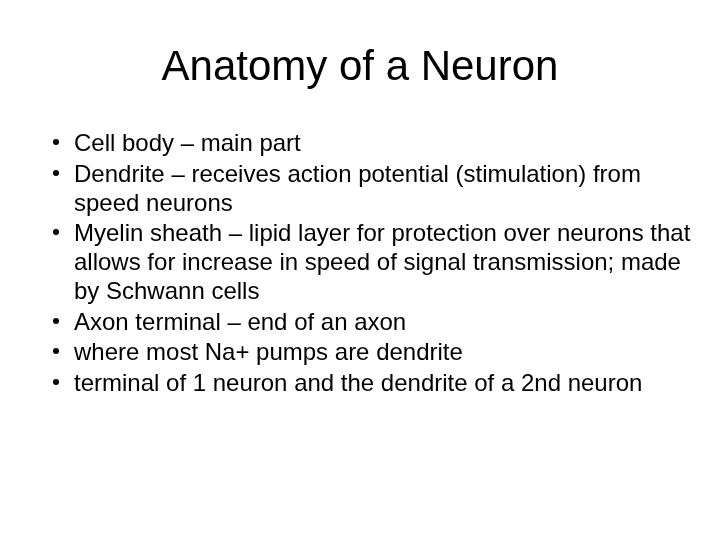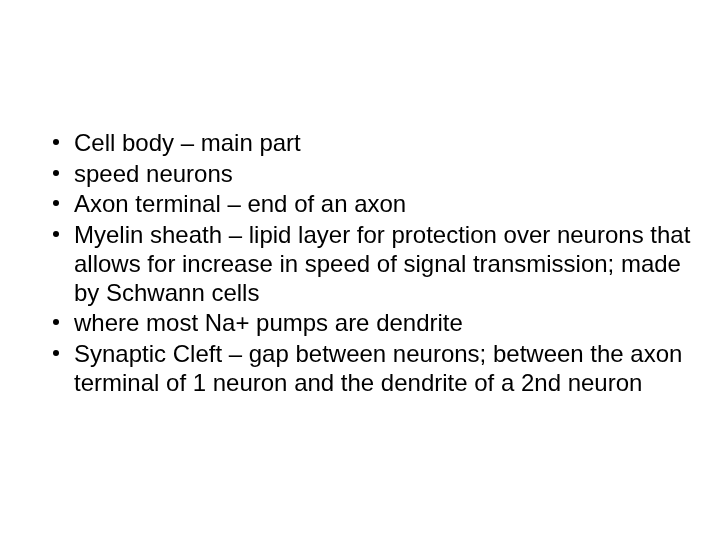--- a/index.html
+++ b/index.html
@@ -59,63 +59,64 @@
   }
   .bullet-line {
     white-space: nowrap;
   }
 </style>
 </head>
 <body>
 
 <div class="slide">
 
+  <div class="slide-title">Anatomy of a Neuron</div>
 
   <div class="bullet-list">
 
     <div class="bullet-item">
       <span class="bullet-dot"></span>
       <div class="bullet-text">
         <div class="bullet-line">Cell body – main part</div>
       </div>
     </div>
 
     <div class="bullet-item">
       <span class="bullet-dot"></span>
       <div class="bullet-text">
+        <div class="bullet-line">Dendrite – receives action potential (stimulation) from</div>
         <div class="bullet-line">speed neurons</div>
       </div>
     </div>
 
-
-    <div class="bullet-item">
-      <span class="bullet-dot"></span>
-      <div class="bullet-text">
-        <div class="bullet-line">Axon terminal – end of an axon</div>
-      </div>
-    </div>
 
     <div class="bullet-item">
       <span class="bullet-dot"></span>
       <div class="bullet-text">
         <div class="bullet-line">Myelin sheath – lipid layer for protection over neurons that</div>
         <div class="bullet-line">allows for increase in speed of signal transmission; made</div>
         <div class="bullet-line">by Schwann cells</div>
       </div>
     </div>
 
     <div class="bullet-item">
       <span class="bullet-dot"></span>
       <div class="bullet-text">
+        <div class="bullet-line">Axon terminal – end of an axon</div>
+      </div>
+    </div>
+
+    <div class="bullet-item">
+      <span class="bullet-dot"></span>
+      <div class="bullet-text">
         <div class="bullet-line">where most Na+ pumps are dendrite</div>
       </div>
     </div>
 
     <div class="bullet-item">
       <span class="bullet-dot"></span>
       <div class="bullet-text">
-        <div class="bullet-line">Synaptic Cleft – gap between neurons; between the axon</div>
         <div class="bullet-line">terminal of 1 neuron and the dendrite of a 2nd neuron</div>
       </div>
     </div>
 
   </div>
 </div>
 
 </body></html>

